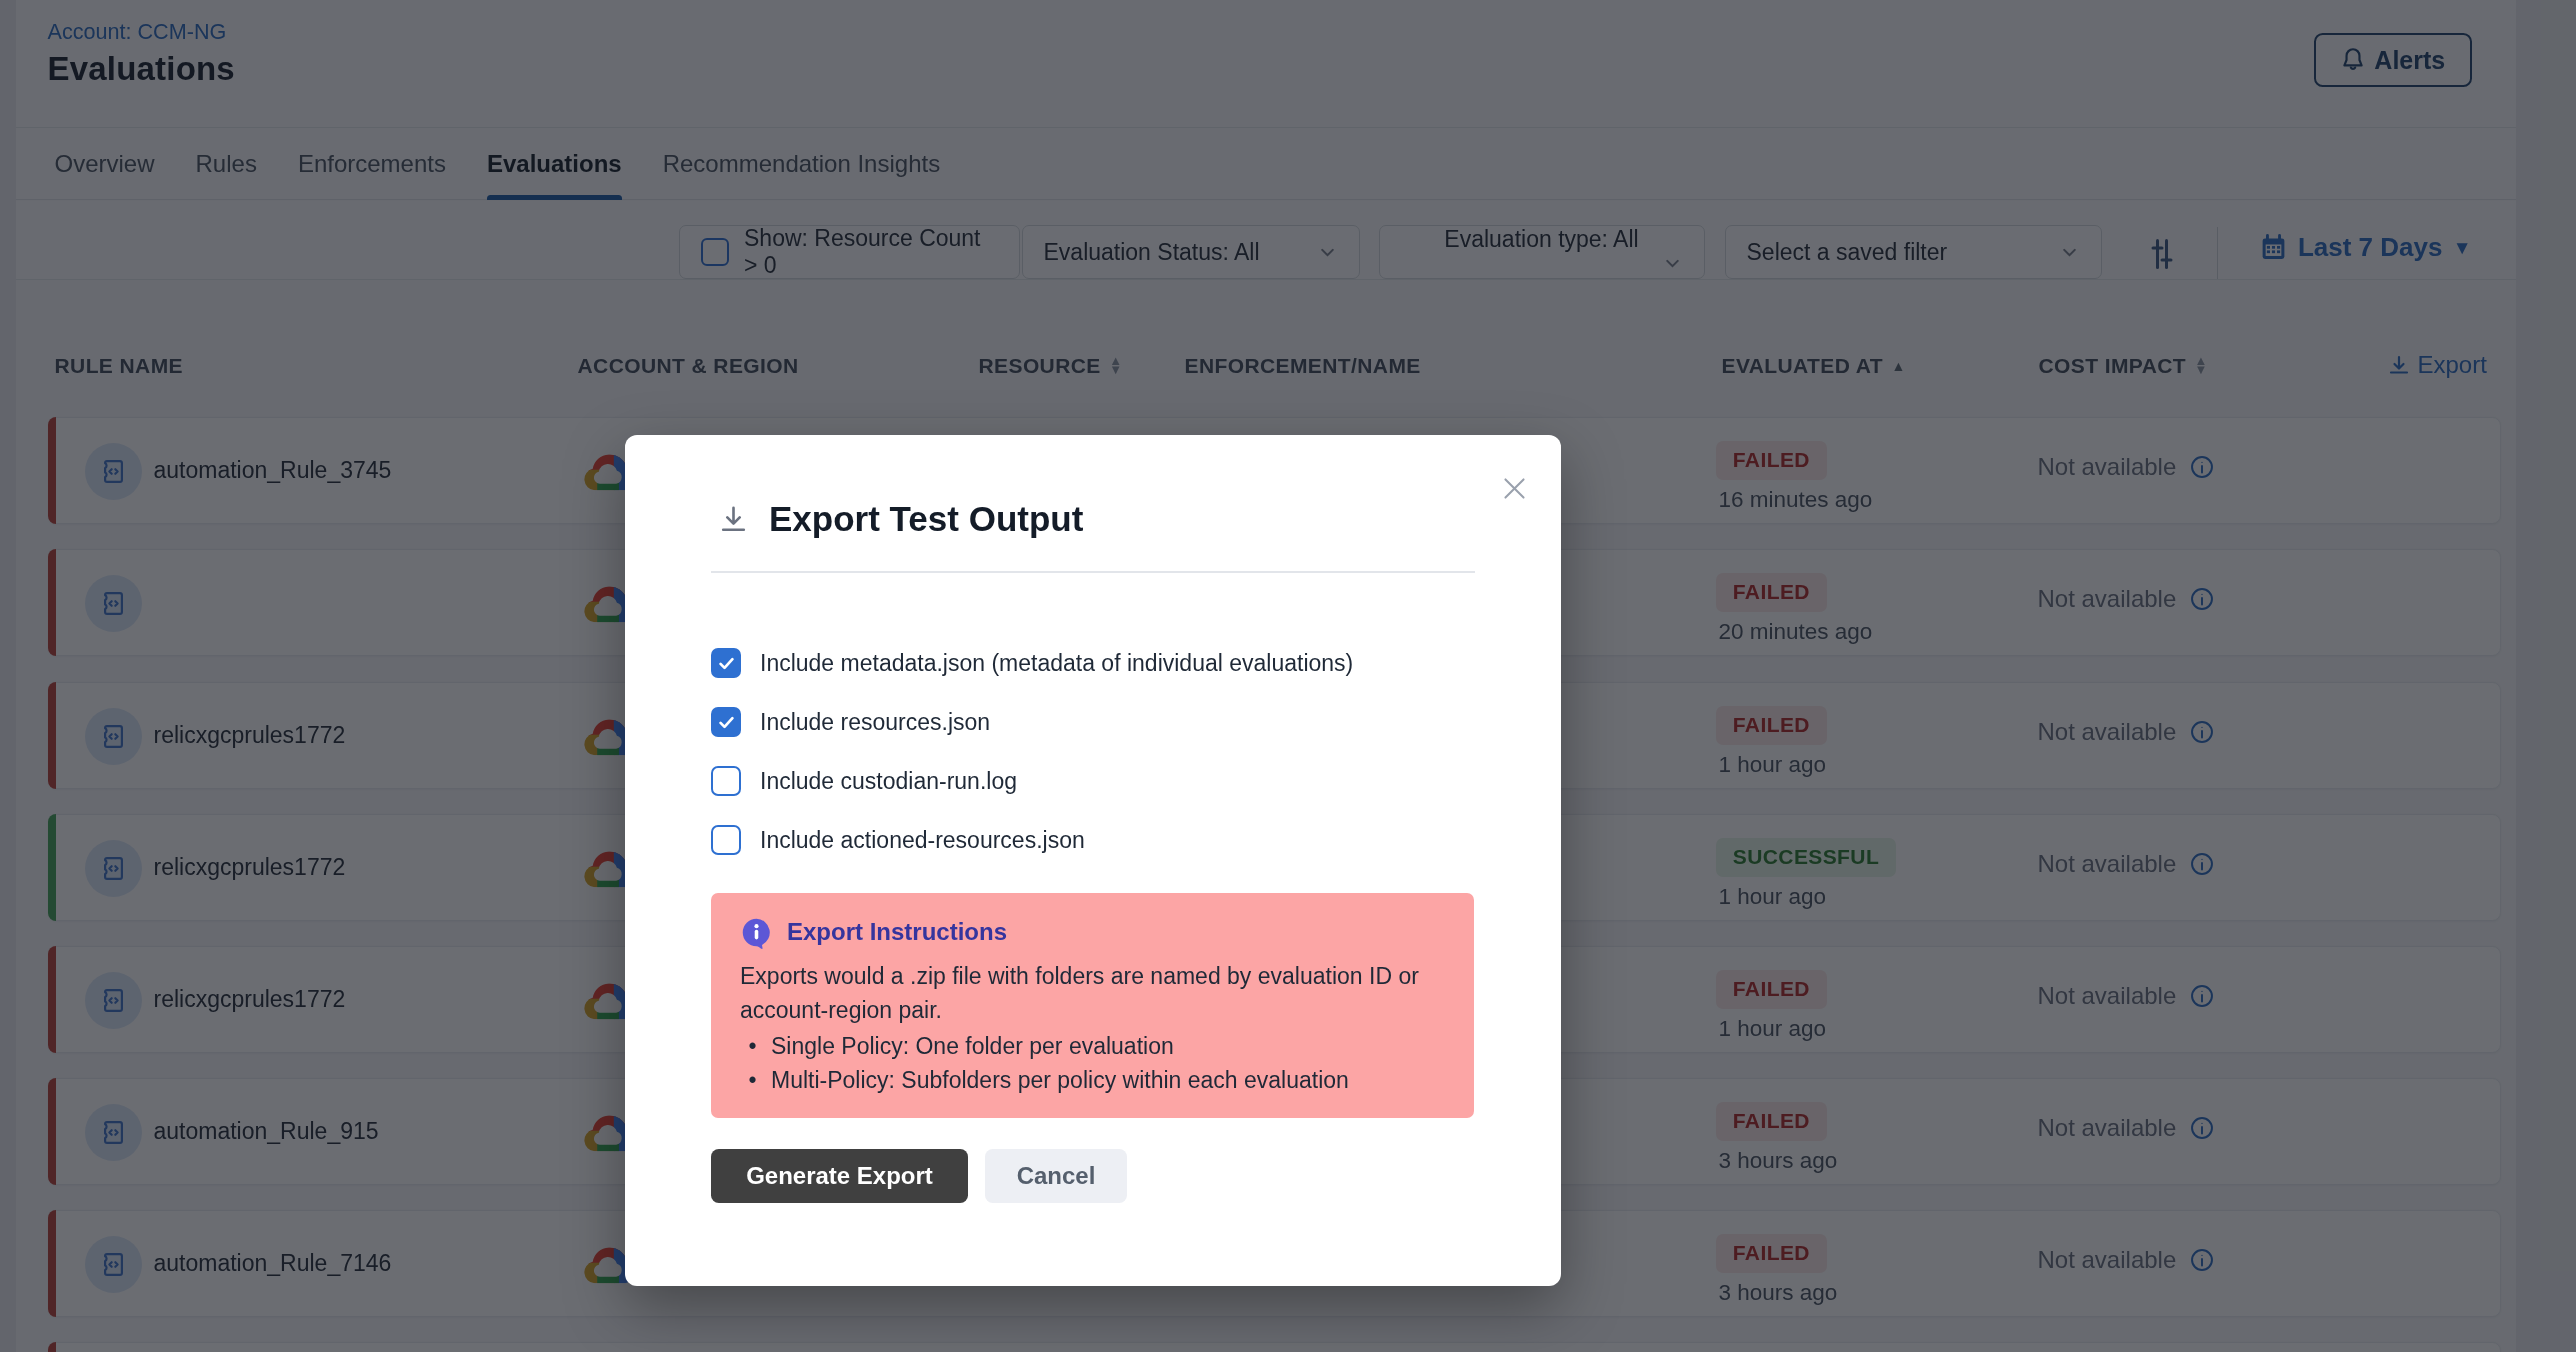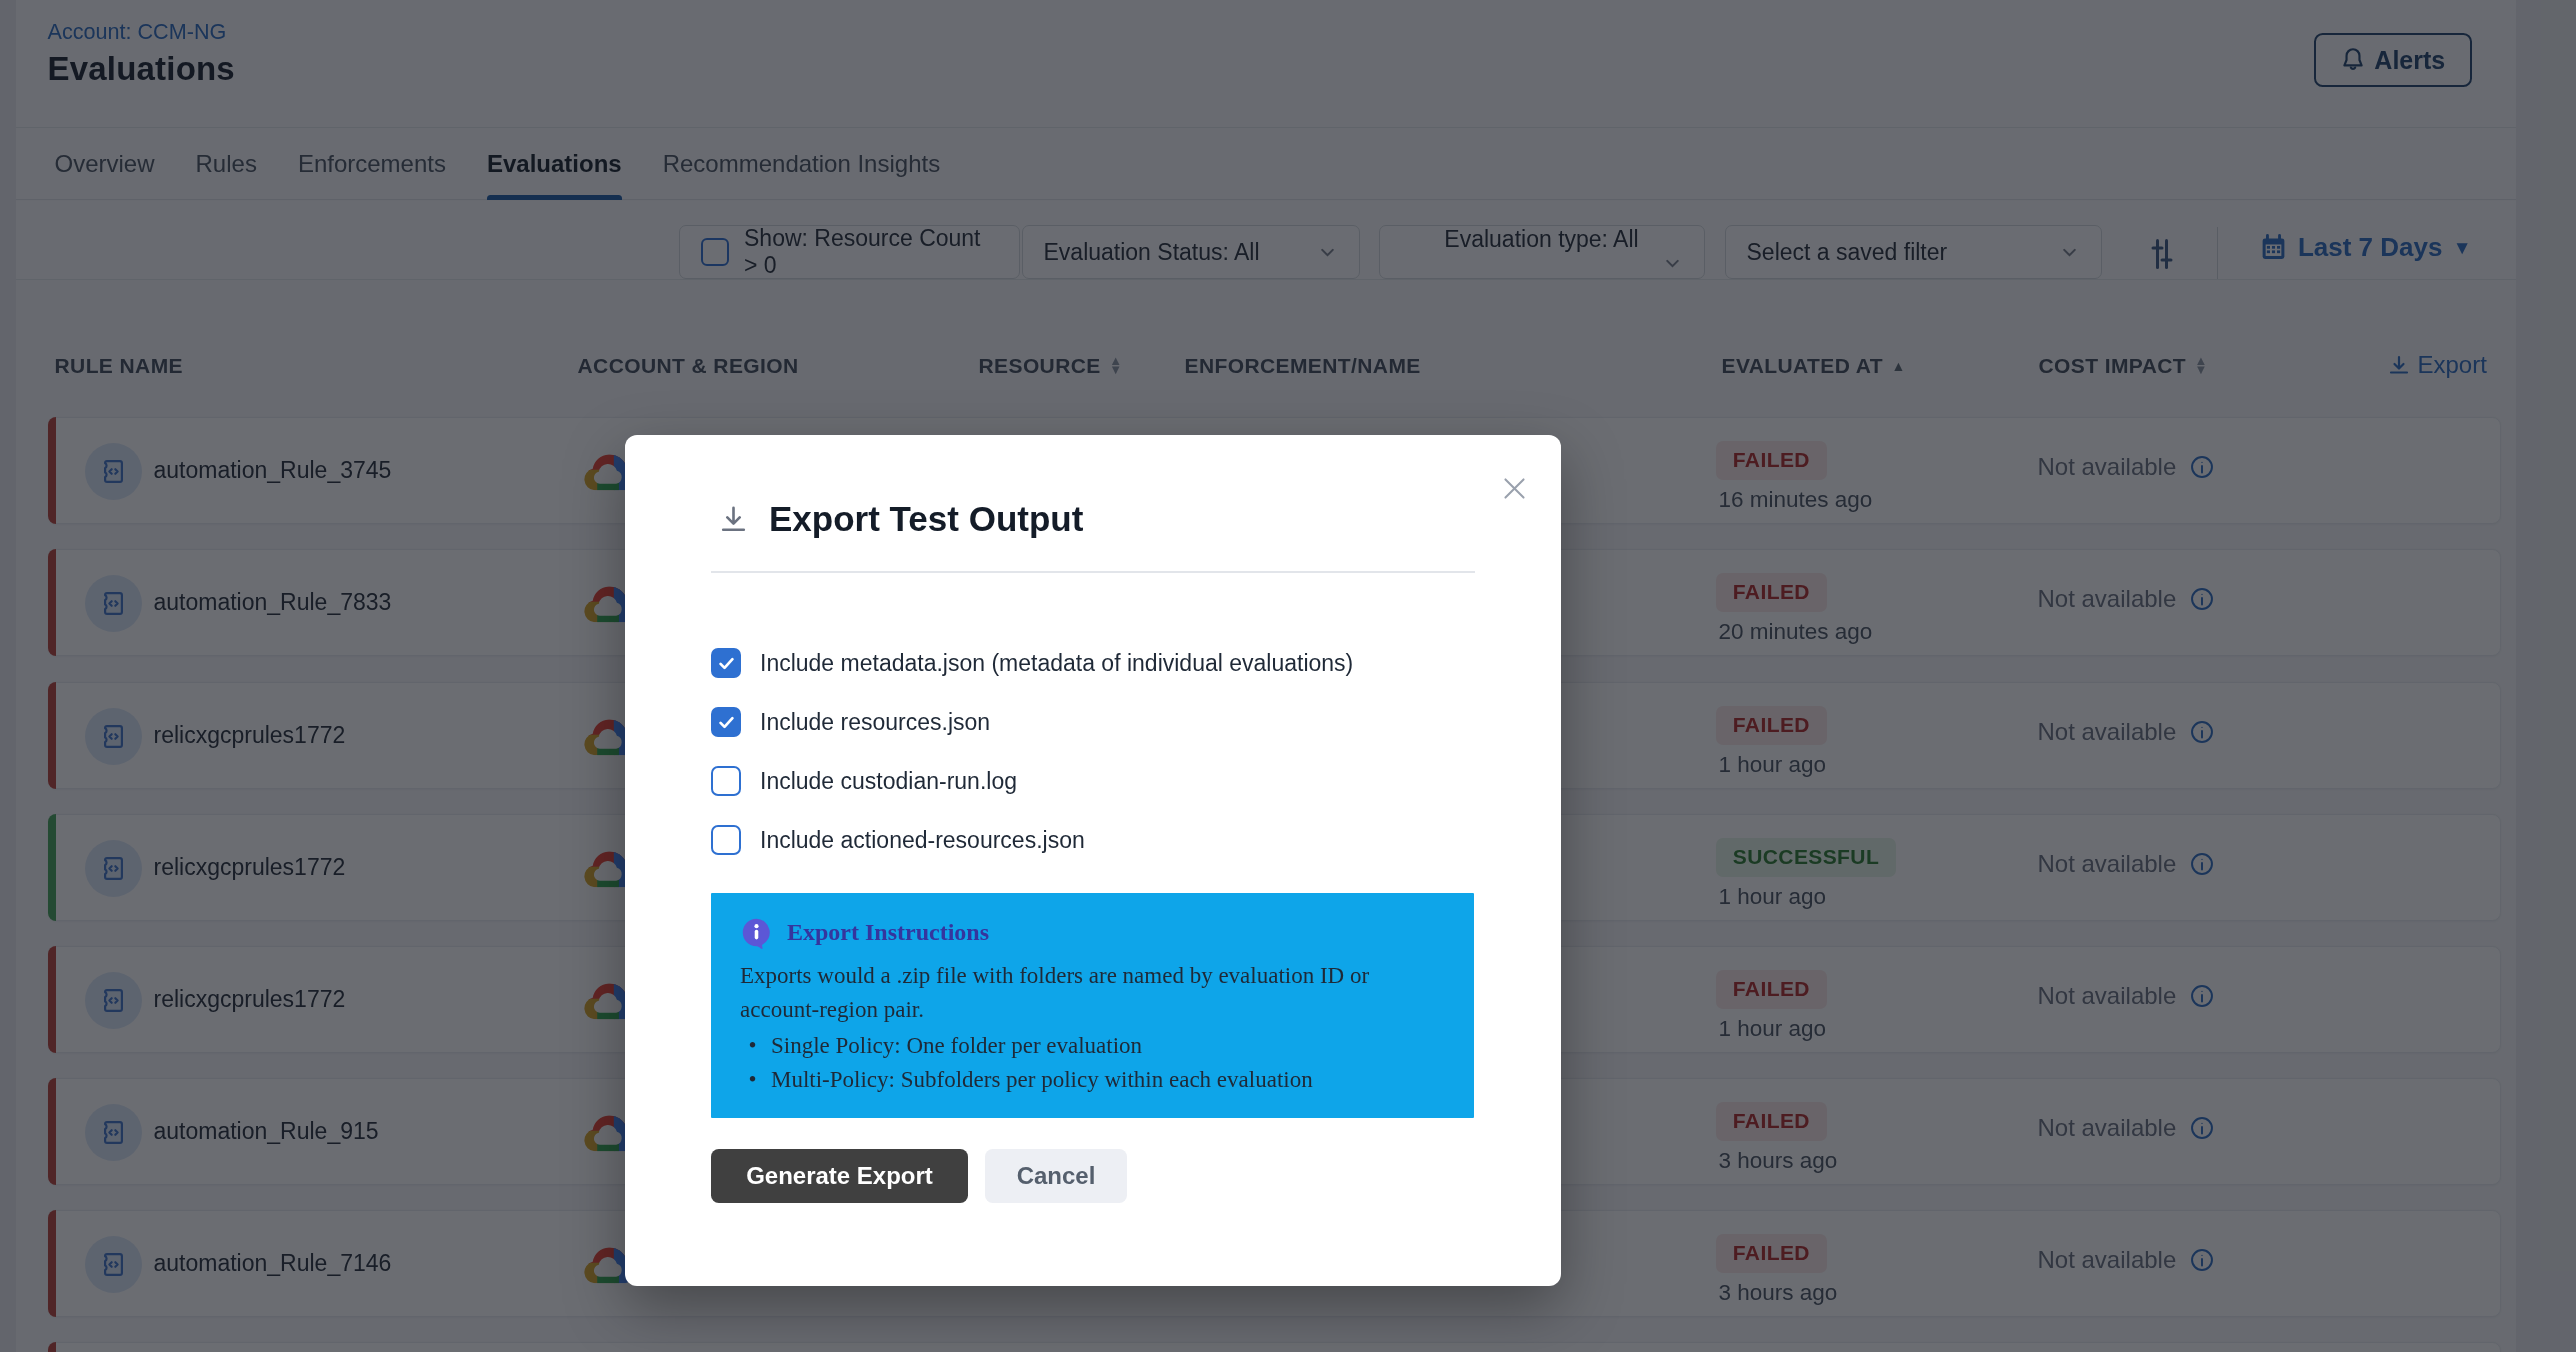--- a/index.html
+++ b/index.html
@@ -63,21 +63,21 @@
   .modal-close { position:absolute; right:31px; top:38px; width:31px; height:31px; cursor:pointer; color:#9aa1ad; }
   .modal-head { position:absolute; left:92px; top:64px; display:flex; align-items:center; gap:19px; }
   .modal-title { font-size:35px; font-weight:bold; color:#141c28; }
   .modal-divider { position:absolute; left:86px; right:86px; top:136px; height:1.7px; background:#e2e5ea; }
   .modal-section-label { position:absolute; left:86px; top:168px; font-size:23px; font-weight:bold; color:#1f2937; }
   .check-row { position:absolute; left:86px; display:flex; align-items:center; gap:19px; cursor:pointer; }
   .cbx { width:30px; height:30px; border-radius:7px; flex:0 0 auto; display:flex; align-items:center; justify-content:center; }
   .cbx.checked { background:#2e70d1; }
   .cbx.unchecked { background:#fff; border:2.6px solid #2e70d1; }
   .check-label { font-size:23px; color:#1f2937; }
-  .info-box { position:absolute; left:86px; top:458px; width:763px; background:#0ea5e9; border-radius:1px; padding:22.5px 29px 21px 29px;font-family:Liberation Serif, serif; }
+  .info-box { position:absolute; left:86px; top:458px; width:763px; background:#fca5a5; border-radius:7px; padding:22.5px 29px 21px 29px; }
   .info-head { display:flex; align-items:center; gap:14px; margin-bottom:10.4px; }
   .info-title { font-size:24px; font-weight:bold; color:#35359e; }
   .info-body { font-size:23px; line-height:34px; color:#1f2937; }
   .info-bullets { list-style:none; margin-top:1.7px; }
   .info-bullets li { font-size:23px; line-height:34px; color:#1f2937; padding-left:31px; position:relative; }
   .info-bullets li::before { content:"•"; position:absolute; left:8.6px; }
   .btn { position:absolute; top:714px; height:54px; border:none; border-radius:7.8px; font-size:24px; font-weight:bold; cursor:pointer;
     display:flex; align-items:center; justify-content:center; font-family:inherit; }
   .btn-primary { left:86px; width:257px; background:#404040; color:#fff; }
   .btn-secondary { left:360px; width:142px; background:#edeff4; color:#555f6d; }
@@ -248,21 +248,20 @@
   </div>
 
   <div class="row-card" style="top: 549px;">
     <span class="stripe red"></span>
     <span class="rule-ic-wrap">
       <svg width="31" height="31" viewBox="0 0 24 24" fill="none" stroke="#3f74c8" stroke-width="1.7" stroke-linecap="round" stroke-linejoin="round">
         <path d="M7 4h10a1.5 1.5 0 0 1 1.5 1.5v13A1.5 1.5 0 0 1 17 20H7a1.5 1.5 0 0 1-1.5-1.5v-2.2a2 2 0 0 0 0-3.6V9.3a2 2 0 0 0 0-3.6V5.5A1.5 1.5 0 0 1 7 4z"></path>
         <path d="M10.6 10.2L8.8 12l1.8 1.8M13.4 10.2l1.8 1.8-1.8 1.8"></path>
       </svg>
     </span>
-    <span class="rule-name">automation_Rule_7833</span>
     <span class="gcp-wrap">
       <svg width="64" height="54" viewBox="0 0 100 80">
         <defs></defs>
         <clipPath class="gcpclip" id="gcpclip1">
           <path d="M26 70 a17 17 0 0 1 -3 -33.5 a27 27 0 0 1 52.5 -3 a19 19 0 0 1 -1.5 36.5 z"></path>
         </clipPath>
         <g class="gcpg" clip-path="url(#gcpclip1)">
           <rect x="0" y="0" width="100" height="40" fill="#ea4335"></rect>
           <rect x="0" y="38" width="58" height="42" fill="#d8a62a"></rect>
           <rect x="56" y="0" width="44" height="80" fill="#4285f4"></rect>

